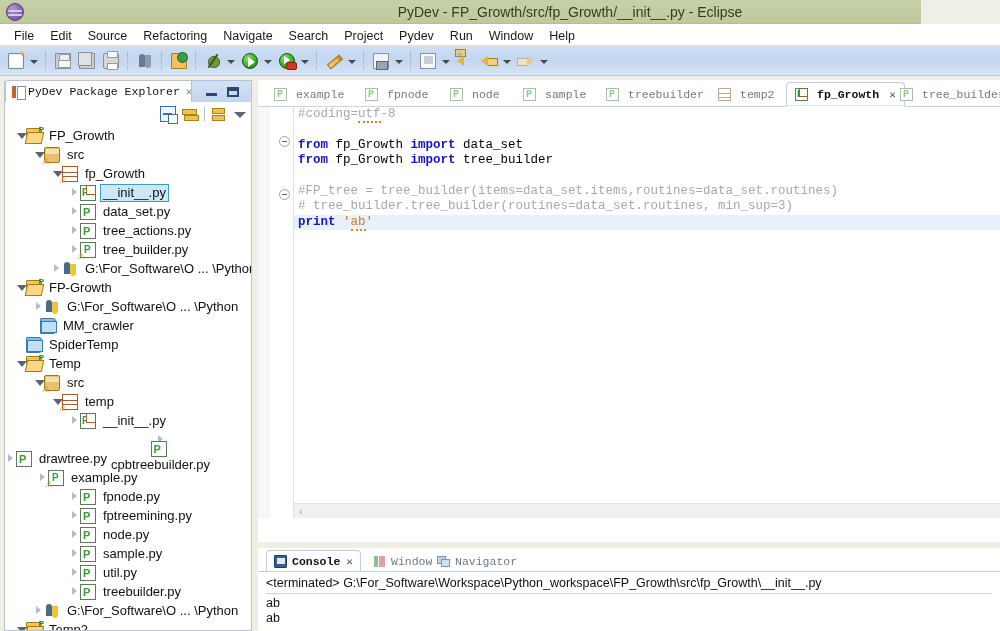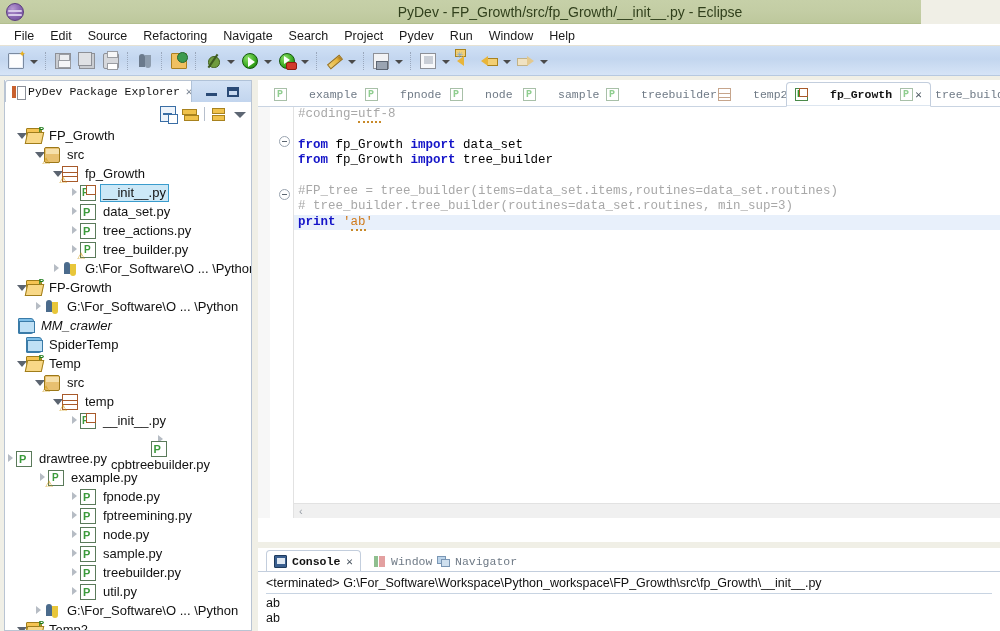--- a/index.html
+++ b/index.html
@@ -270,21 +270,21 @@
   .editor-area {
     position:absolute; left:258px; top:80px; width:742px; height:462px;
     background:#ffffff;
   }
   .edtabs {
     position:absolute; left:0; top:0; width:742px; height:27px;
     border-bottom:1px solid #c9d4e2; background:#ffffff;
   }
   .edtab {
     position:absolute; top:2px; height:25px;
-    display:flex; align-items:center; gap:22px;
+    display:flex; align-items:center; gap:9px;
     padding:0 8px;
     font-family:"Liberation Mono", monospace; font-size:11.5px;
     color:#6f7a86; white-space:nowrap;
   }
   .edtab.active {
     background:#ffffff;
     border:1px solid #c3cedd; border-bottom:1px solid #ffffff;
     border-radius:4px 4px 0 0;
     color:#111; font-weight:bold;
     box-shadow:0 -1px 0 #dde6f0 inset;
@@ -524,21 +524,21 @@
         <div class="trow" style="padding-left: 10px;">
           <span class="twist open"></span>
           <span class="ticon ti-proj"></span>
           <span class="tlabel">FP-Growth</span>
         </div>
         <div class="trow" style="padding-left: 28px;">
           <span class="twist closed"></span>
           <span class="ticon ti-pyint"></span>
           <span class="tlabel">G:\For_Software\O ... \Python</span>
         </div>
-        <div class="trow" style="padding-left: 2px; font-style: italic;">
+        <div class="trow" style="padding-left: 24px;">
           <span class="twist none"></span>
           <span class="ticon ti-folder"></span>
           <span class="tlabel">MM_crawler</span>
         </div>
         <div class="trow" style="padding-left: 10px;">
           <span class="twist none"></span>
           <span class="ticon ti-folder"></span>
           <span class="tlabel">SpiderTemp</span>
         </div>
         <div class="trow" style="padding-left: 10px;">
@@ -592,26 +592,26 @@
           <span class="tlabel">node.py</span>
         </div>
         <div class="trow" style="padding-left: 64px;">
           <span class="twist closed"></span>
           <span class="ticon ti-pyfile"></span>
           <span class="tlabel">sample.py</span>
         </div>
         <div class="trow" style="padding-left: 64px;">
           <span class="twist closed"></span>
           <span class="ticon ti-pyfile"></span>
+          <span class="tlabel">util.py</span>
+        </div>
+        <div class="trow" style="padding-left: 64px;">
+          <span class="twist closed"></span>
+          <span class="ticon ti-pyfile"></span>
           <span class="tlabel">treebuilder.py</span>
-        </div>
-        <div class="trow" style="padding-left: 64px;">
-          <span class="twist closed"></span>
-          <span class="ticon ti-pyfile"></span>
-          <span class="tlabel">util.py</span>
         </div>
         <div class="trow" style="padding-left: 28px;">
           <span class="twist closed"></span>
           <span class="ticon ti-pyint"></span>
           <span class="tlabel">G:\For_Software\O ... \Python</span>
         </div>
         <div class="trow" style="padding-left: 10px;">
           <span class="twist open"></span>
           <span class="ticon ti-proj"></span>
           <span class="tlabel">Temp2</span>

